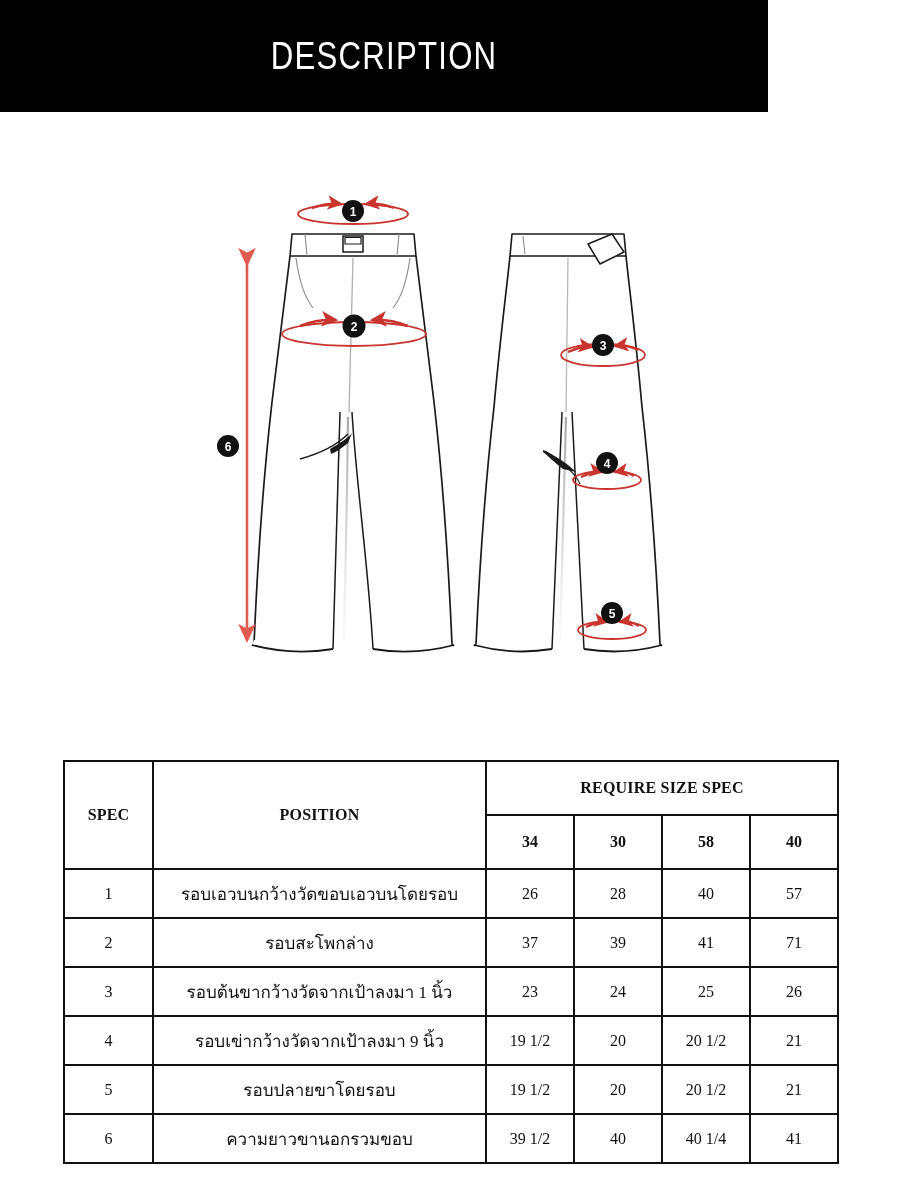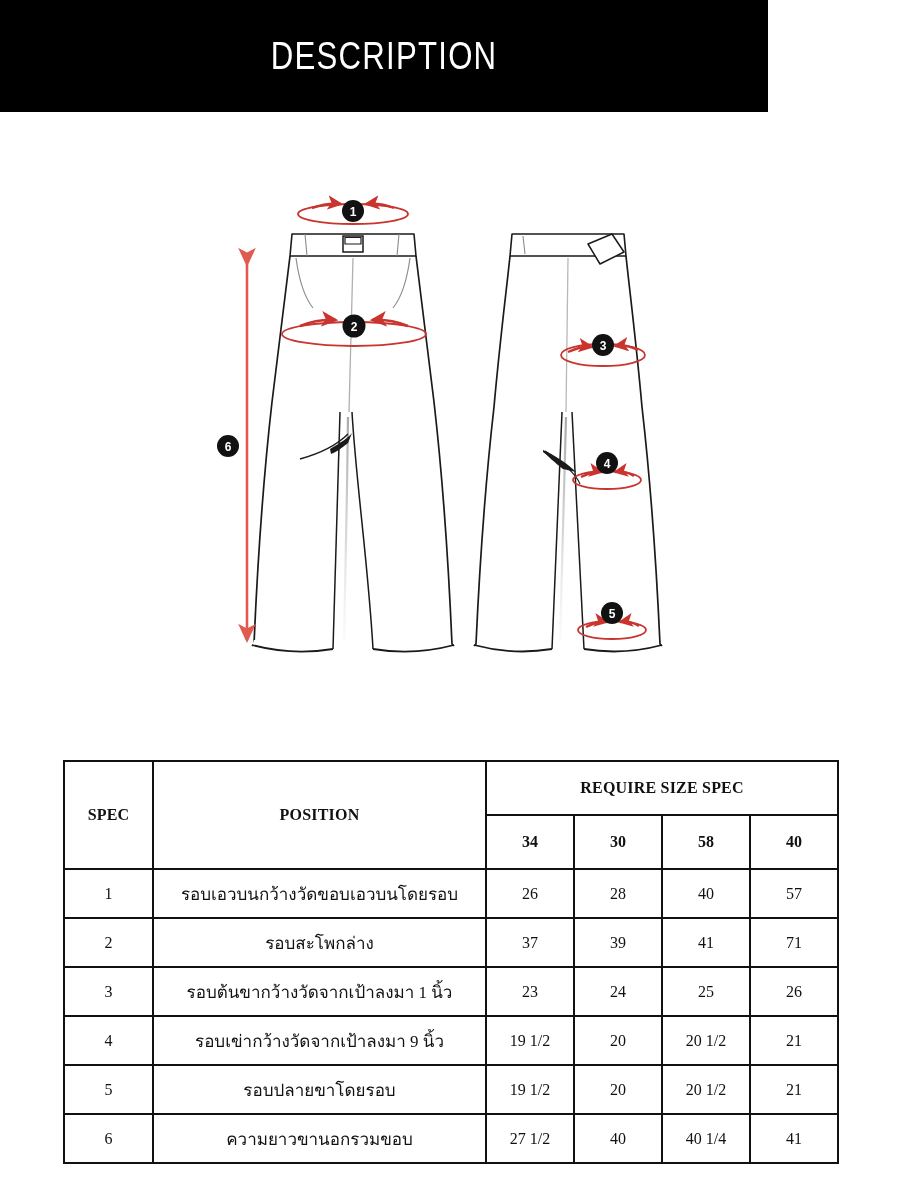--- a/index.html
+++ b/index.html
@@ -303,20 +303,20 @@
         <td class="cell cell-code">5</td>
         <td class="cell cell-pos">รอบปลายขาโดยรอบ</td>
         <td class="cell cell-val">19 1/2</td>
         <td class="cell cell-val">20</td>
         <td class="cell cell-val">20 1/2</td>
         <td class="cell cell-val">21</td>
       </tr>
       <tr>
         <td class="cell cell-code">6</td>
         <td class="cell cell-pos">ความยาวขานอกรวมขอบ</td>
-        <td class="cell cell-val">27 1/2</td>
+        <td class="cell cell-val">39 1/2</td>
         <td class="cell cell-val">40</td>
         <td class="cell cell-val">40 1/4</td>
         <td class="cell cell-val">41</td>
       </tr>
     </tbody>
   </table>
 </div>
 
 </body></html>

